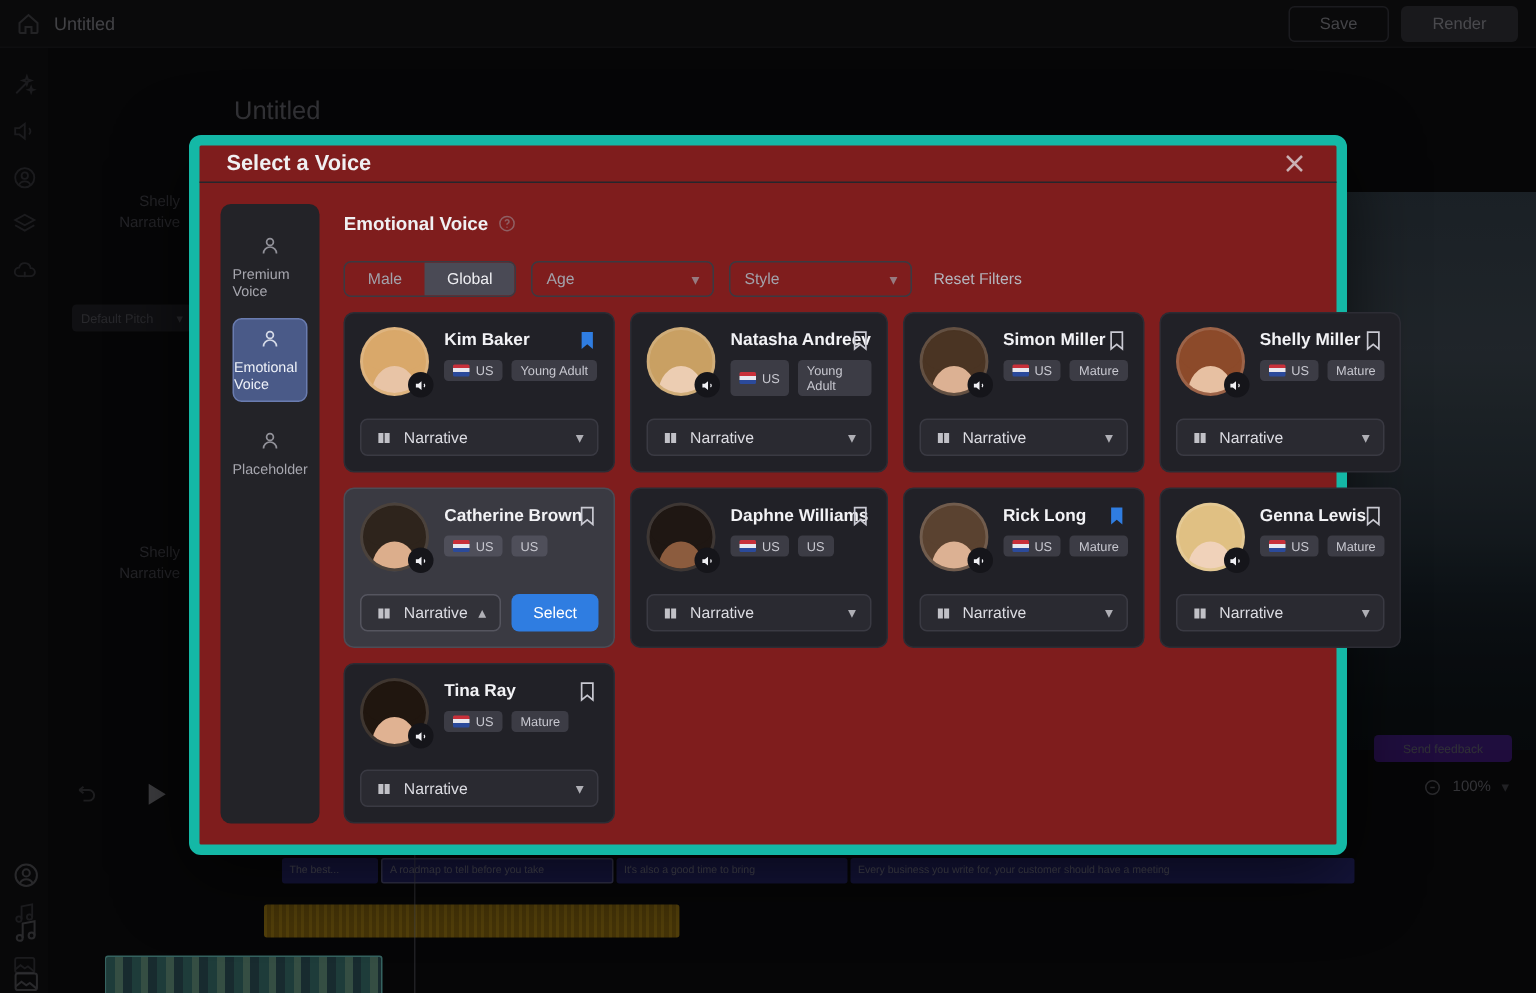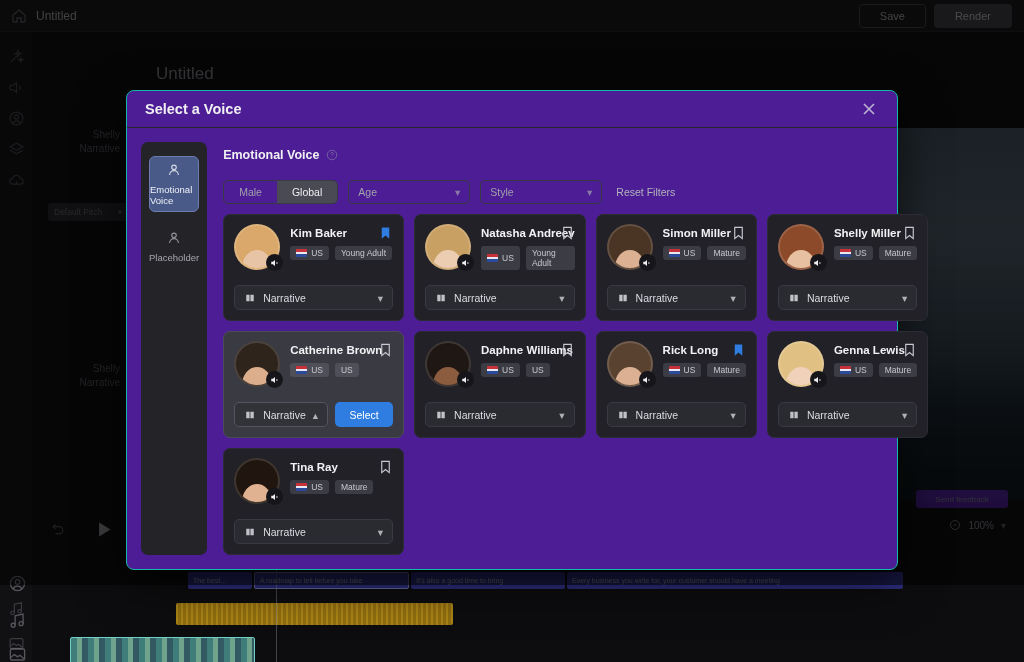--- a/index.html
+++ b/index.html
@@ -2,21 +2,21 @@
 <html><head>
 <meta charset="utf-8">
 <style>
   * { box-sizing: border-box; margin: 0; padding: 0; }
   html, body {
     width: 1024px; height: 662px;
     background: #0d0d0f; overflow: hidden;
     font-family: "Liberation Sans", sans-serif;
     color: #e6e6e8;
   }
-  #app { position: relative; width: 1024px; height: 585px; }
+  #app { position: relative; width: 1024px; height: 662px; }
 
   
   .topbar {
     position: absolute; top: 0; left: 0; width: 1024px; height: 32px;
     background: #151518; display: flex; align-items: center;
     border-bottom: 1px solid #1e1e22;
   }
   .home-icon { margin-left: 11px; width: 16px; height: 16px; opacity: .45; }
   .doc-title { margin-left: 9px; font-size: 12px; color: #8a8a91; }
   .topbar-right { margin-left: auto; display: flex; gap: 8px; margin-right: 12px; }
@@ -70,21 +70,21 @@
 
   
   .transport {
     position: absolute; left: 32px; top: 505px; width: 992px; height: 48px;
     display: flex; align-items: center; gap: 26px; padding-left: 18px;
   }
   .tp-ico { width: 17px; height: 17px; opacity: .35; }
   .play-ico { width: 21px; height: 21px; opacity: .62; }
   .zoomctl {
     position: absolute; right: 18px; top: 519px; display: flex;
-    align-items: center; gap: 7px; font-size: 10px; color: #6b6b73;
+    gap: 7px; font-size: 10px; color: #6b6b73;
   }
   .timeline { position: absolute; left: 0; top: 560px; width: 1024px; height: 102px; }
   .track-ico-col { position: absolute; left: 8px; top: 0; width: 28px; }
   .track-ico { width: 19px; height: 19px; opacity: .5; display: block; }
   .clip-text {
     position: absolute; height: 17px; border-radius: 2px; background: #3a3aa8;
     opacity: .72; font-size: 7px; color: #c6c6e8; display: flex; align-items: center;
     padding: 0 5px; overflow: hidden; white-space: nowrap;
   }
   .clip-audio {
@@ -96,21 +96,21 @@
     position: absolute; height: 28px; border-radius: 2px;
     background: repeating-linear-gradient(90deg,#3f7d7a 0 6px,#6fa38c 6px 11px,#335a63 11px 17px);
     border: 1px solid #6fd0c8;
   }
   .playhead { position: absolute; left: 276px; top: 560px; width: 1px; height: 102px; background: #7a7a85; opacity: .5; }
 
   
   .overlay { position: absolute; inset: 0; background: rgba(0,0,0,.52); }
   .modal {
     position: absolute; left: 126px; top: 90px; width: 772px; height: 480px;
-    background: #4c1d95; border-radius: 8px; border: 1px solid #14b8a6;
+    background: #7f1d1d; border-radius: 8px; border: 7px solid #14b8a6;
     box-shadow: 0 14px 48px rgba(0,0,0,.6); display: flex; flex-direction: column;
   }
   .modal-head {
     height: 48px; display: flex; align-items: center; padding: 0 18px;
     border-bottom: 1px solid #26262c;
   }
   .modal-title { font-size: 14.5px; font-weight: bold; color: #f0f0f2; }
   .close-btn { margin-left: auto; width: 20px; height: 20px; opacity: .75; }
   .modal-body { flex: 1; display: flex; padding: 14px; gap: 16px; }
 
@@ -313,20 +313,27 @@
     <div class="modal-head">
       <span class="modal-title">Select a Voice</span>
       <svg class="close-btn" viewBox="0 0 24 24" fill="none" stroke="#e2e2e6" stroke-width="2">
         <path d="M6 6l12 12M18 6L6 18"></path>
       </svg>
     </div>
 
     <div class="modal-body">
 
       <div class="side">
+        <div class="side-item">
+          <svg class="side-ico" viewBox="0 0 24 24" fill="none" stroke="currentColor" stroke-width="1.7">
+              <circle cx="12" cy="8" r="3.4"></circle>
+              <path d="M5.5 19.5a6.5 6.5 0 0 1 13 0"></path>
+            </svg>
+          <span>Premium Voice</span>
+        </div>
         <div class="side-item active">
           <svg class="side-ico" viewBox="0 0 24 24" fill="none" stroke="currentColor" stroke-width="1.7">
               <circle cx="12" cy="8" r="3.4"></circle>
               <path d="M5.5 19.5a6.5 6.5 0 0 1 13 0"></path>
             </svg>
           <span>Emotional Voice</span>
         </div>
         <div class="side-item">
           <svg class="side-ico" viewBox="0 0 24 24" fill="none" stroke="currentColor" stroke-width="1.7">
               <circle cx="12" cy="8" r="3.4"></circle>

